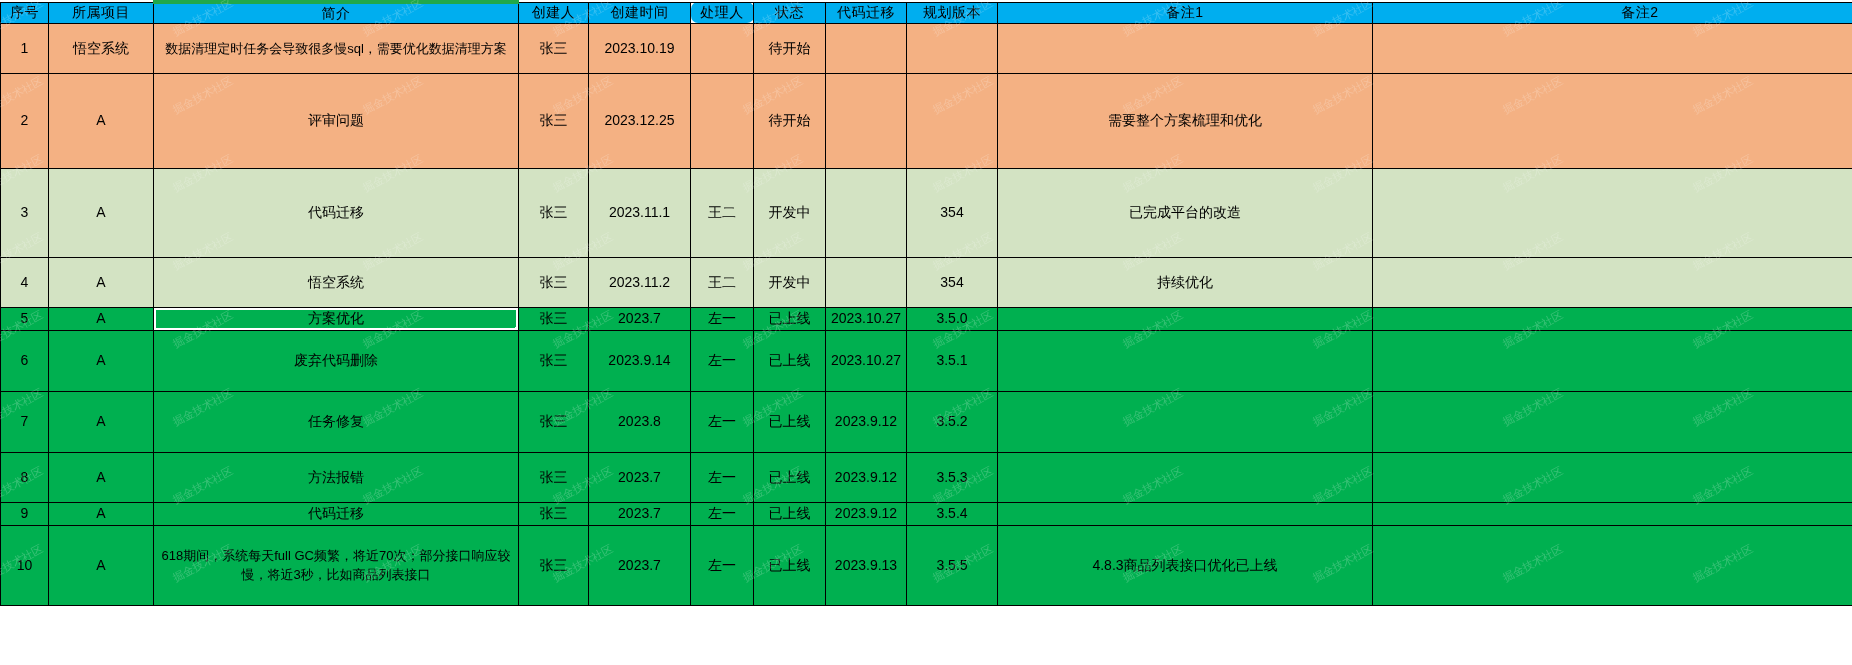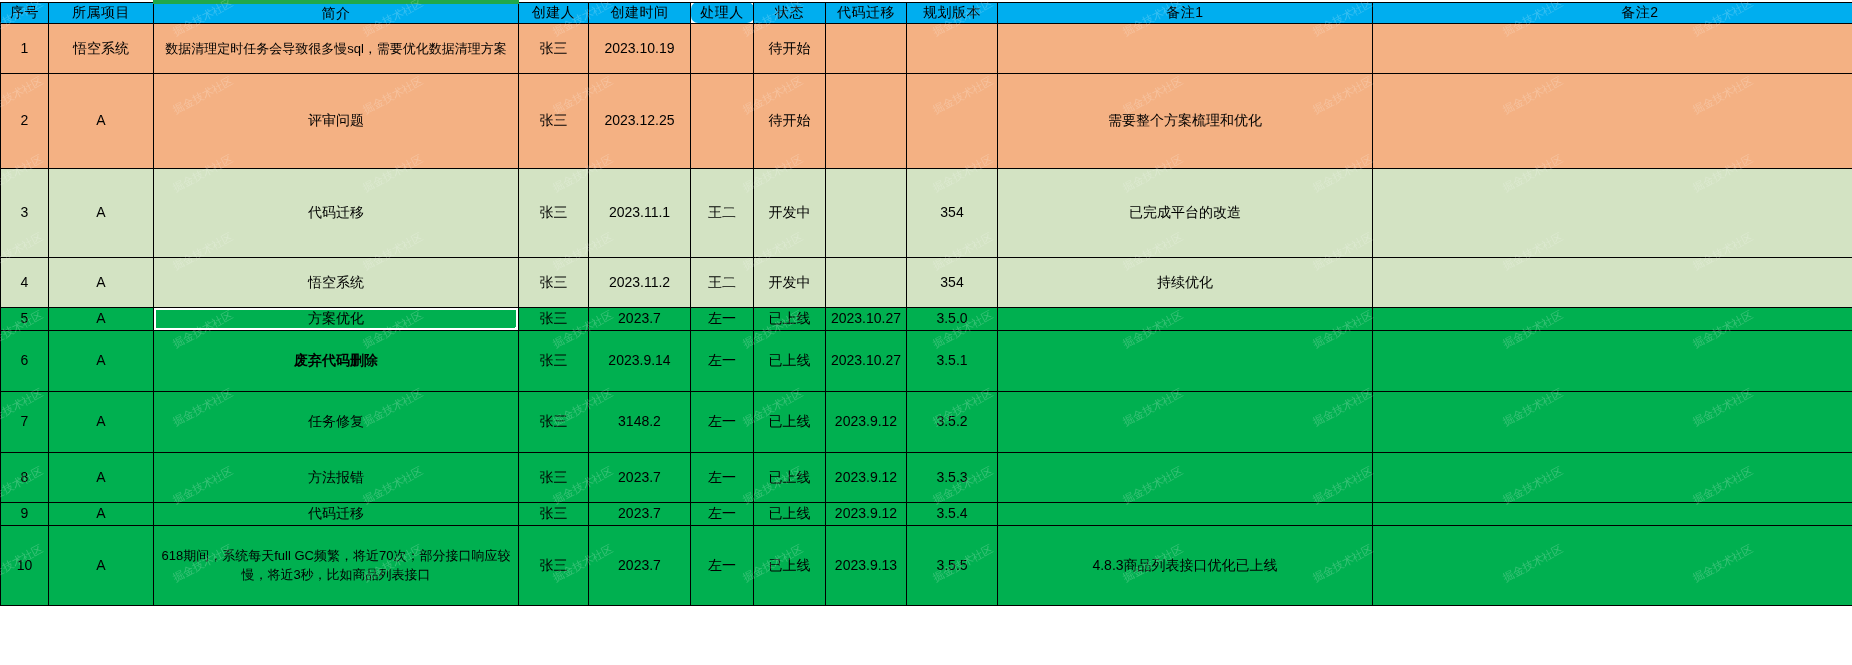--- a/index.html
+++ b/index.html
@@ -194,36 +194,36 @@
           <td class="c-handler" style="width: 58px;">左一</td>
           <td class="c-status" style="width: 67px;">已上线</td>
           <td class="c-onlinetime" style="width: 76px;">2023.10.27</td>
           <td class="c-version" style="width: 86px;">3.5.0</td>
           <td class="c-note1" style="width: 370px;"></td>
           <td class="c-note2" style="width: 530px;"></td>
         </tr>
         <tr class="theme-green" style="height: 61px;">
           <td class="c-seq" style="width: 43px;">6</td>
           <td class="c-project" style="width: 100px;">A</td>
-          <td class="c-desc" style="width: 360px; font-weight: bold;">废弃代码删除</td>
+          <td class="c-desc" style="width: 360px;">废弃代码删除</td>
           <td class="c-creator" style="width: 65px;">张三</td>
           <td class="c-createtime" style="width: 97px;">2023.9.14</td>
           <td class="c-handler" style="width: 58px;">左一</td>
           <td class="c-status" style="width: 67px;">已上线</td>
           <td class="c-onlinetime" style="width: 76px;">2023.10.27</td>
           <td class="c-version" style="width: 86px;">3.5.1</td>
           <td class="c-note1" style="width: 370px;"></td>
           <td class="c-note2" style="width: 530px;"></td>
         </tr>
         <tr class="theme-green" style="height: 61px;">
           <td class="c-seq" style="width: 43px;">7</td>
           <td class="c-project" style="width: 100px;">A</td>
           <td class="c-desc" style="width: 360px;">任务修复</td>
           <td class="c-creator" style="width: 65px;">张三</td>
-          <td class="c-createtime" style="width: 97px;">3148.2</td>
+          <td class="c-createtime" style="width: 97px;">2023.8</td>
           <td class="c-handler" style="width: 58px;">左一</td>
           <td class="c-status" style="width: 67px;">已上线</td>
           <td class="c-onlinetime" style="width: 76px;">2023.9.12</td>
           <td class="c-version" style="width: 86px;">3.5.2</td>
           <td class="c-note1" style="width: 370px;"></td>
           <td class="c-note2" style="width: 530px;"></td>
         </tr>
         <tr class="theme-green" style="height: 50px;">
           <td class="c-seq" style="width: 43px;">8</td>
           <td class="c-project" style="width: 100px;">A</td>

